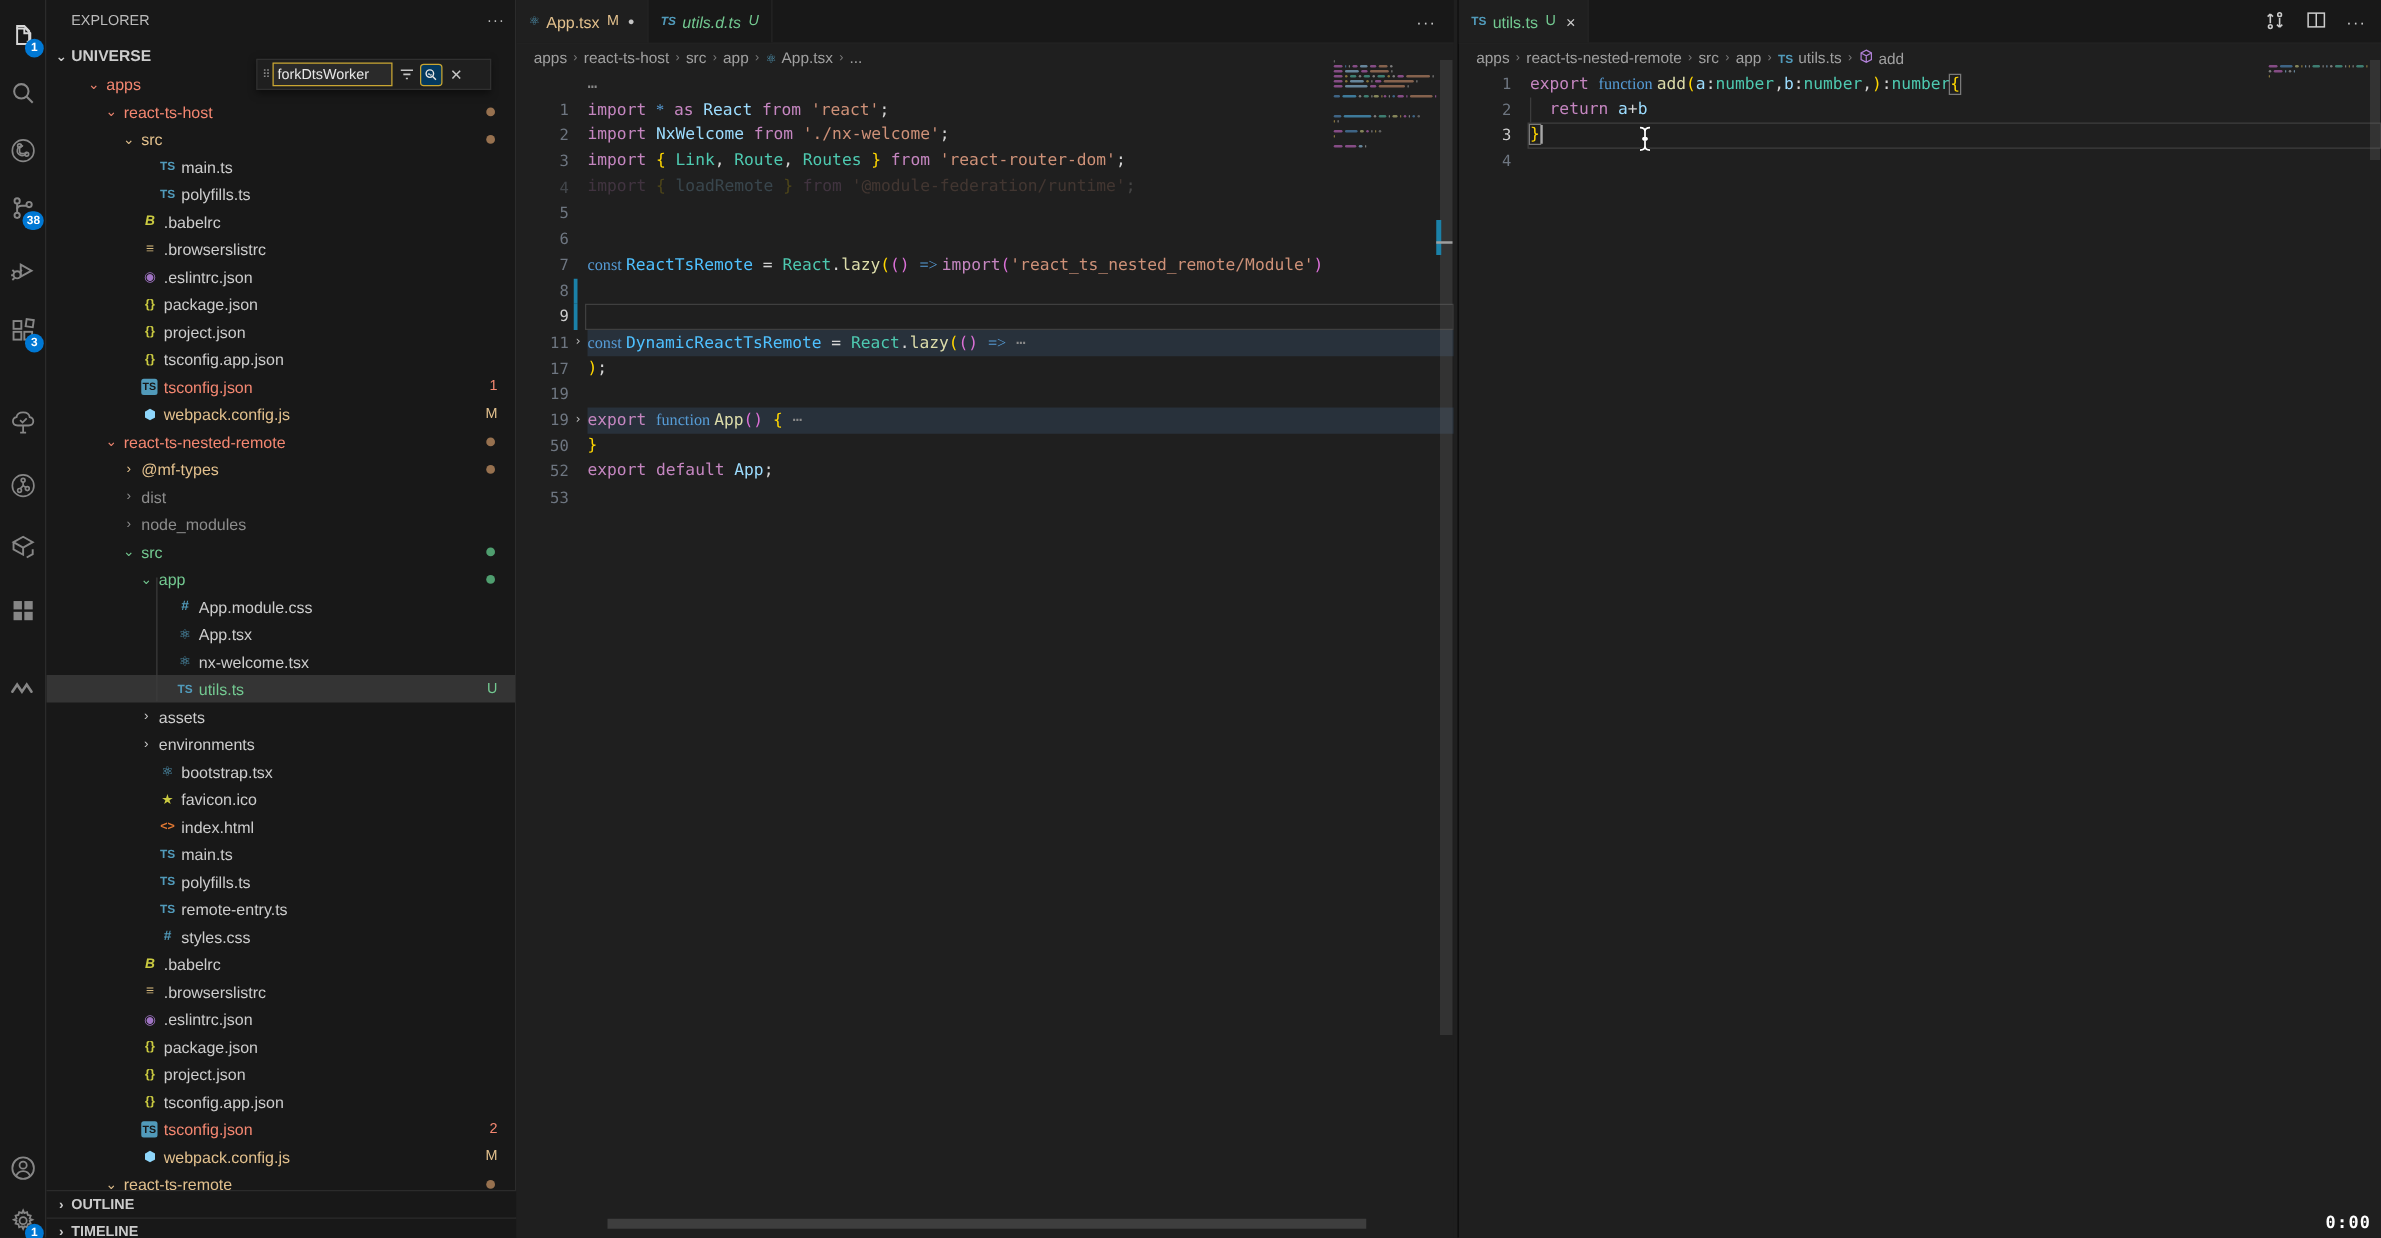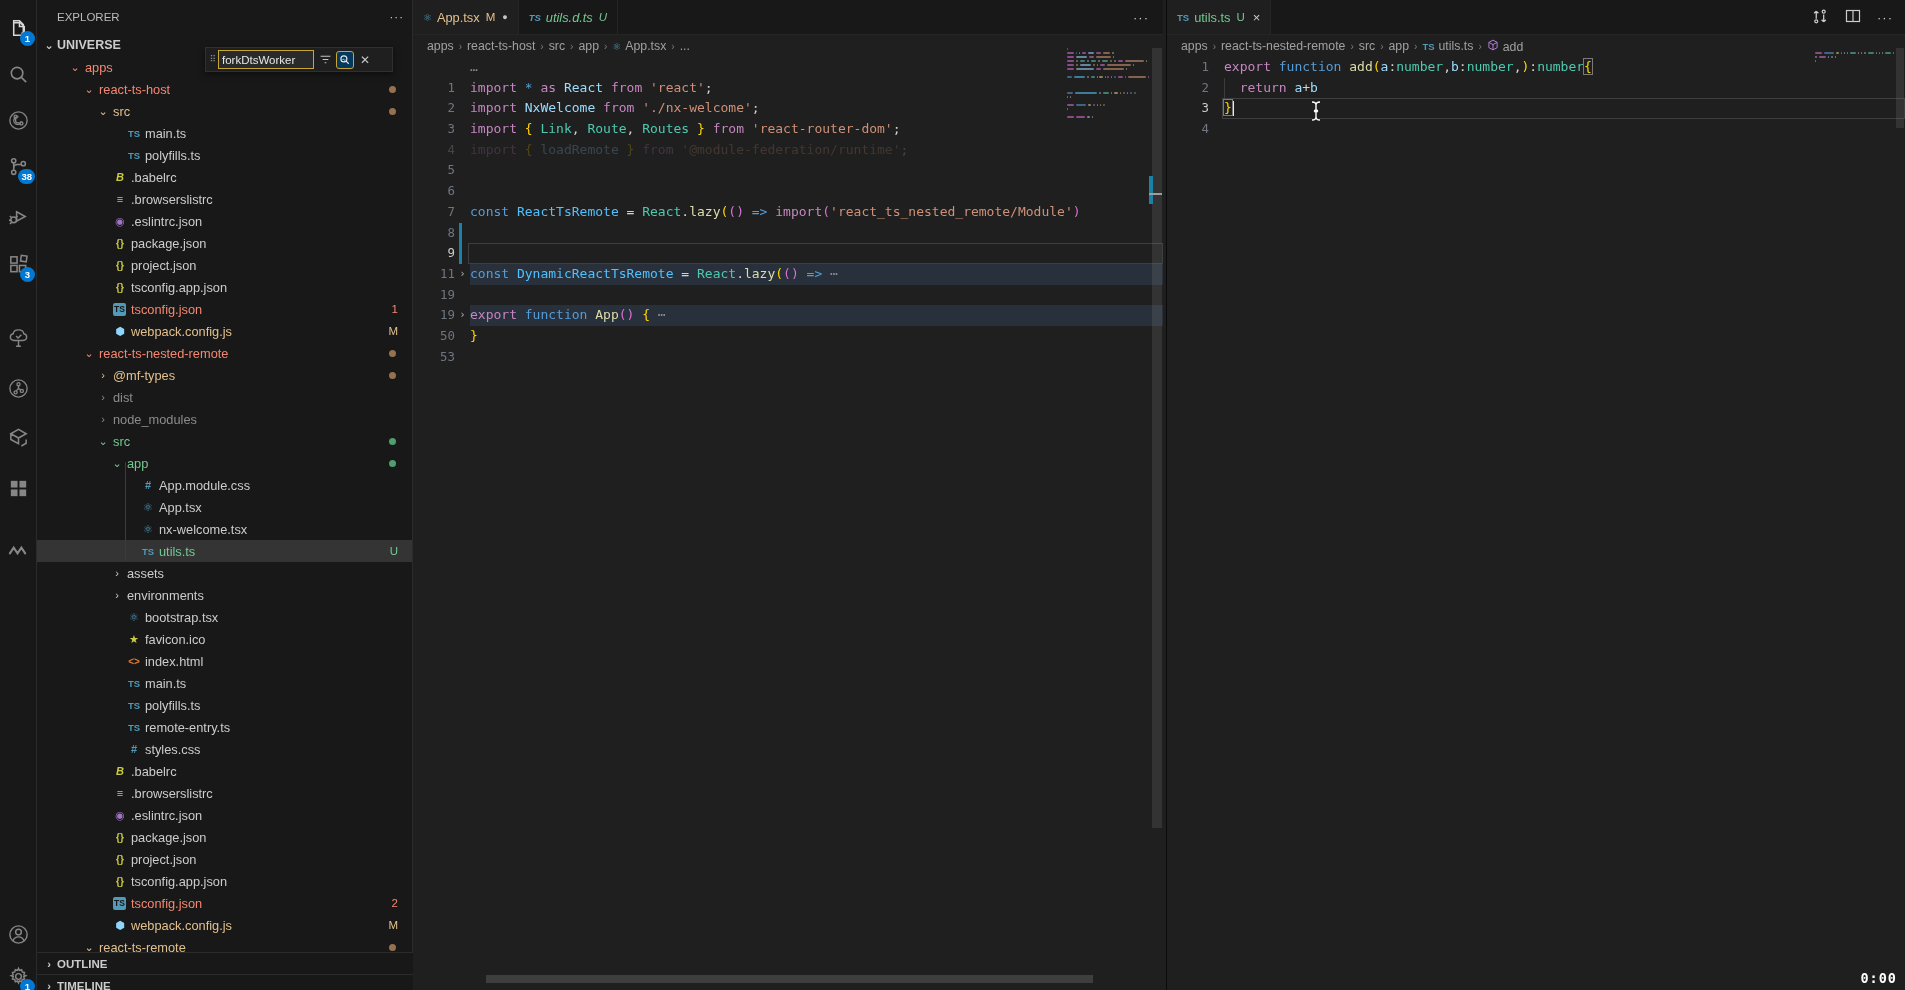--- a/index.html
+++ b/index.html
@@ -65,21 +65,21 @@
   .code-area { position:absolute; left:0; right:0; bottom:0; top:57px; overflow:hidden; }
   .code-line { position:relative; height:20.7px; line-height:20.7px; font-size:13px; white-space:pre; display:flex; }
   .gutter { flex:0 0 42px; text-align:right; color:#6e7681; font-size:12.4px; }
   .gutter.cur { color:#cccccc; }
   .foldslot { flex:0 0 15px; text-align:center; color:#b8b8b8; font-size:10px; }
   .ctext { position:relative; }
   .fold-bg { position:absolute; left:57px; right:0; top:0; bottom:0; background:rgba(80,124,176,.20); }
   .curline { position:absolute; left:55px; right:0; top:0; height:20.7px; border:1px solid #3f3f3f; pointer-events:none; }
   .modbar { position:absolute; left:46px; top:0; width:3px; height:20.7px; background:#1b81a8; }
   
-  .k { color:#C586C0; } .b { color:#569CD6; } .v { color:#9CDCFE; } .c { color:#4FC1FF; }
+  .k { color:#C586C0; } .b { color:#569CD6;font-family:Liberation Serif, serif; } .v { color:#9CDCFE; } .c { color:#4FC1FF; }
   .t { color:#4EC9B0; } .f { color:#DCDCAA; } .s { color:#CE9178; } .p { color:#d4d4d4; }
   .g { color:#FFD700; } .m { color:#DA70D6; } .dim { color:#8a8a8a; }
   .dimline span { opacity:.45; }
   .boxed { outline:1px solid #7a7a7a; }
   .caret { display:inline-block; width:1.5px; height:15px; background:#eaeaea; vertical-align:middle; margin-left:1px; }
   .iguide { position:absolute; width:1px; background:#3c3c3c; }
 
   .minimap { position:absolute; top:0; width:82px; }
   .mm-row { height:2.4px; margin-bottom:1.6px; display:flex; gap:2px; }
   .mm-seg { height:2.4px; border-radius:1px; opacity:.75; }
@@ -476,23 +476,25 @@
       <div class="code-line"><span class="gutter">1</span><span class="foldslot"></span><span class="ctext"><span class="k">import </span><span class="b">*</span><span class="p"> </span><span class="k">as </span><span class="v">React </span><span class="k">from </span><span class="s">'react'</span><span class="p">;</span></span></div>
       <div class="code-line"><span class="gutter">2</span><span class="foldslot"></span><span class="ctext"><span class="k">import </span><span class="v">NxWelcome </span><span class="k">from </span><span class="s">'./nx-welcome'</span><span class="p">;</span></span></div>
       <div class="code-line"><span class="gutter">3</span><span class="foldslot"></span><span class="ctext"><span class="k">import </span><span class="g">{ </span><span class="t">Link</span><span class="p">, </span><span class="t">Route</span><span class="p">, </span><span class="t">Routes</span><span class="g"> }</span><span class="p"> </span><span class="k">from </span><span class="s">'react-router-dom'</span><span class="p">;</span></span></div>
       <div class="code-line dimline"><span class="gutter">4</span><span class="foldslot"></span><span class="ctext"><span class="k">import </span><span class="g">{ </span><span class="v">loadRemote</span><span class="g"> }</span><span class="p"> </span><span class="k">from </span><span class="s">'@module-federation/runtime'</span><span class="p">;</span></span></div>
       <div class="code-line"><span class="gutter">5</span><span class="foldslot"></span></div>
       <div class="code-line"><span class="gutter">6</span><span class="foldslot"></span><span class="ctext"></span></div>
       <div class="code-line"><span class="gutter">7</span><span class="foldslot"></span><span class="ctext"><span class="b">const </span><span class="c">ReactTsRemote </span><span class="p">= </span><span class="t">React</span><span class="p">.</span><span class="f">lazy</span><span class="g">(</span><span class="m">()</span><span class="p"> </span><span class="b">=&gt; </span><span class="k">import</span><span class="m">(</span><span class="s">'react_ts_nested_remote/Module'</span><span class="m">)</span></span></div>
       <div class="code-line"><div class="modbar"></div><span class="gutter">8</span><span class="foldslot"></span><span class="ctext"></span></div>
       <div class="code-line"><div class="curline"></div><div class="modbar"></div><span class="gutter cur">9</span><span class="foldslot"></span><span class="ctext"></span></div>
       <div class="code-line"><div class="fold-bg"></div><span class="gutter">11</span><span class="foldslot">›</span><span class="ctext"><span class="b">const </span><span class="c">DynamicReactTsRemote </span><span class="p">= </span><span class="t">React</span><span class="p">.</span><span class="f">lazy</span><span class="g">(</span><span class="m">()</span><span class="p"> </span><span class="b">=&gt;</span><span class="dim"> ⋯</span></span></div>
+      <div class="code-line"><span class="gutter">17</span><span class="foldslot"></span><span class="ctext"><span class="g">)</span><span class="p">;</span></span></div>
       <div class="code-line"><span class="gutter">19</span><span class="foldslot"></span><span class="ctext"></span></div>
       <div class="code-line"><div class="fold-bg"></div><span class="gutter">19</span><span class="foldslot">›</span><span class="ctext"><span class="k">export </span><span class="b">function </span><span class="f">App</span><span class="m">()</span><span class="p"> </span><span class="g">{</span><span class="dim"> ⋯</span></span></div>
       <div class="code-line"><span class="gutter">50</span><span class="foldslot"></span><span class="ctext"><span class="g">}</span></span></div>
+      <div class="code-line"><span class="gutter">52</span><span class="foldslot"></span><span class="ctext"><span class="k">export </span><span class="k">default </span><span class="v">App</span><span class="p">;</span></span></div>
       <div class="code-line"><span class="gutter">53</span><span class="foldslot"></span><span class="ctext"></span></div>
     </div>
 
   <div class="minimap" id="mm-left" style="right:14px; top:48px;">
       <div class="mm-row">
         <span class="mm-seg" style="width: 1.05px; background: rgb(119, 119, 119);"></span>
       </div>
       <div class="mm-row">
         <span class="mm-seg" style="width: 7.35px; background: rgb(168, 92, 168);"></span>
         <span class="mm-seg" style="width: 1.05px; background: rgb(74, 124, 168);"></span>

